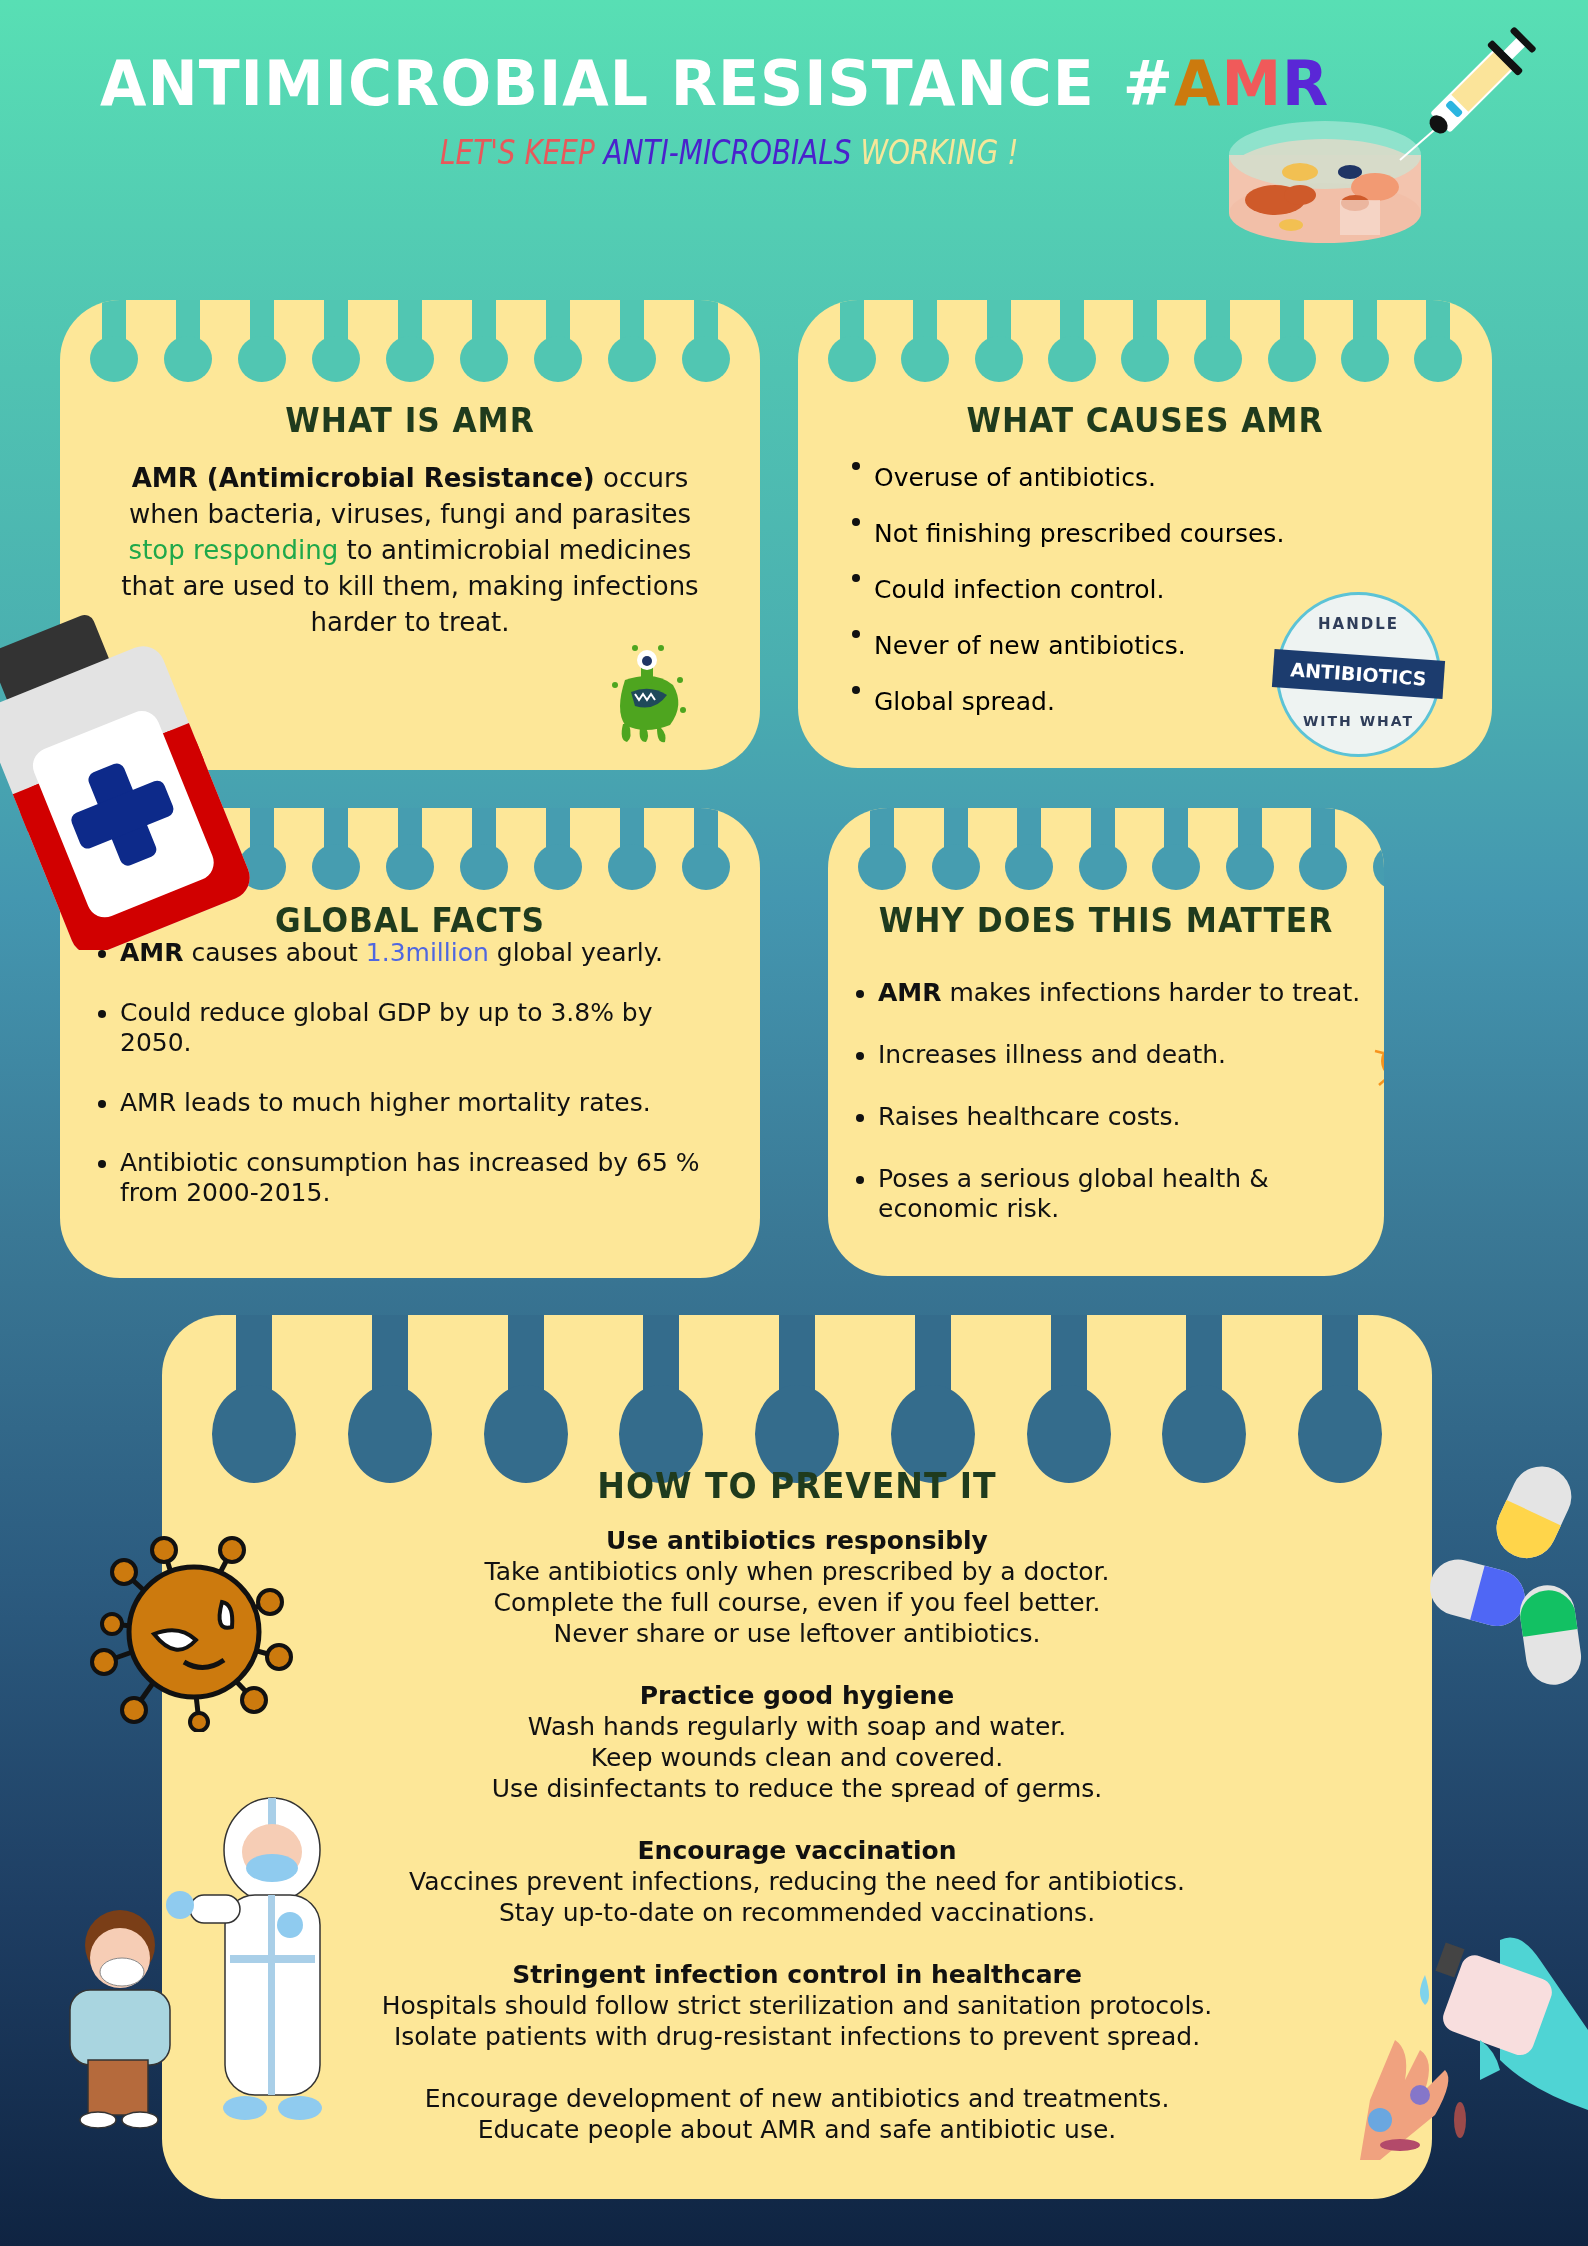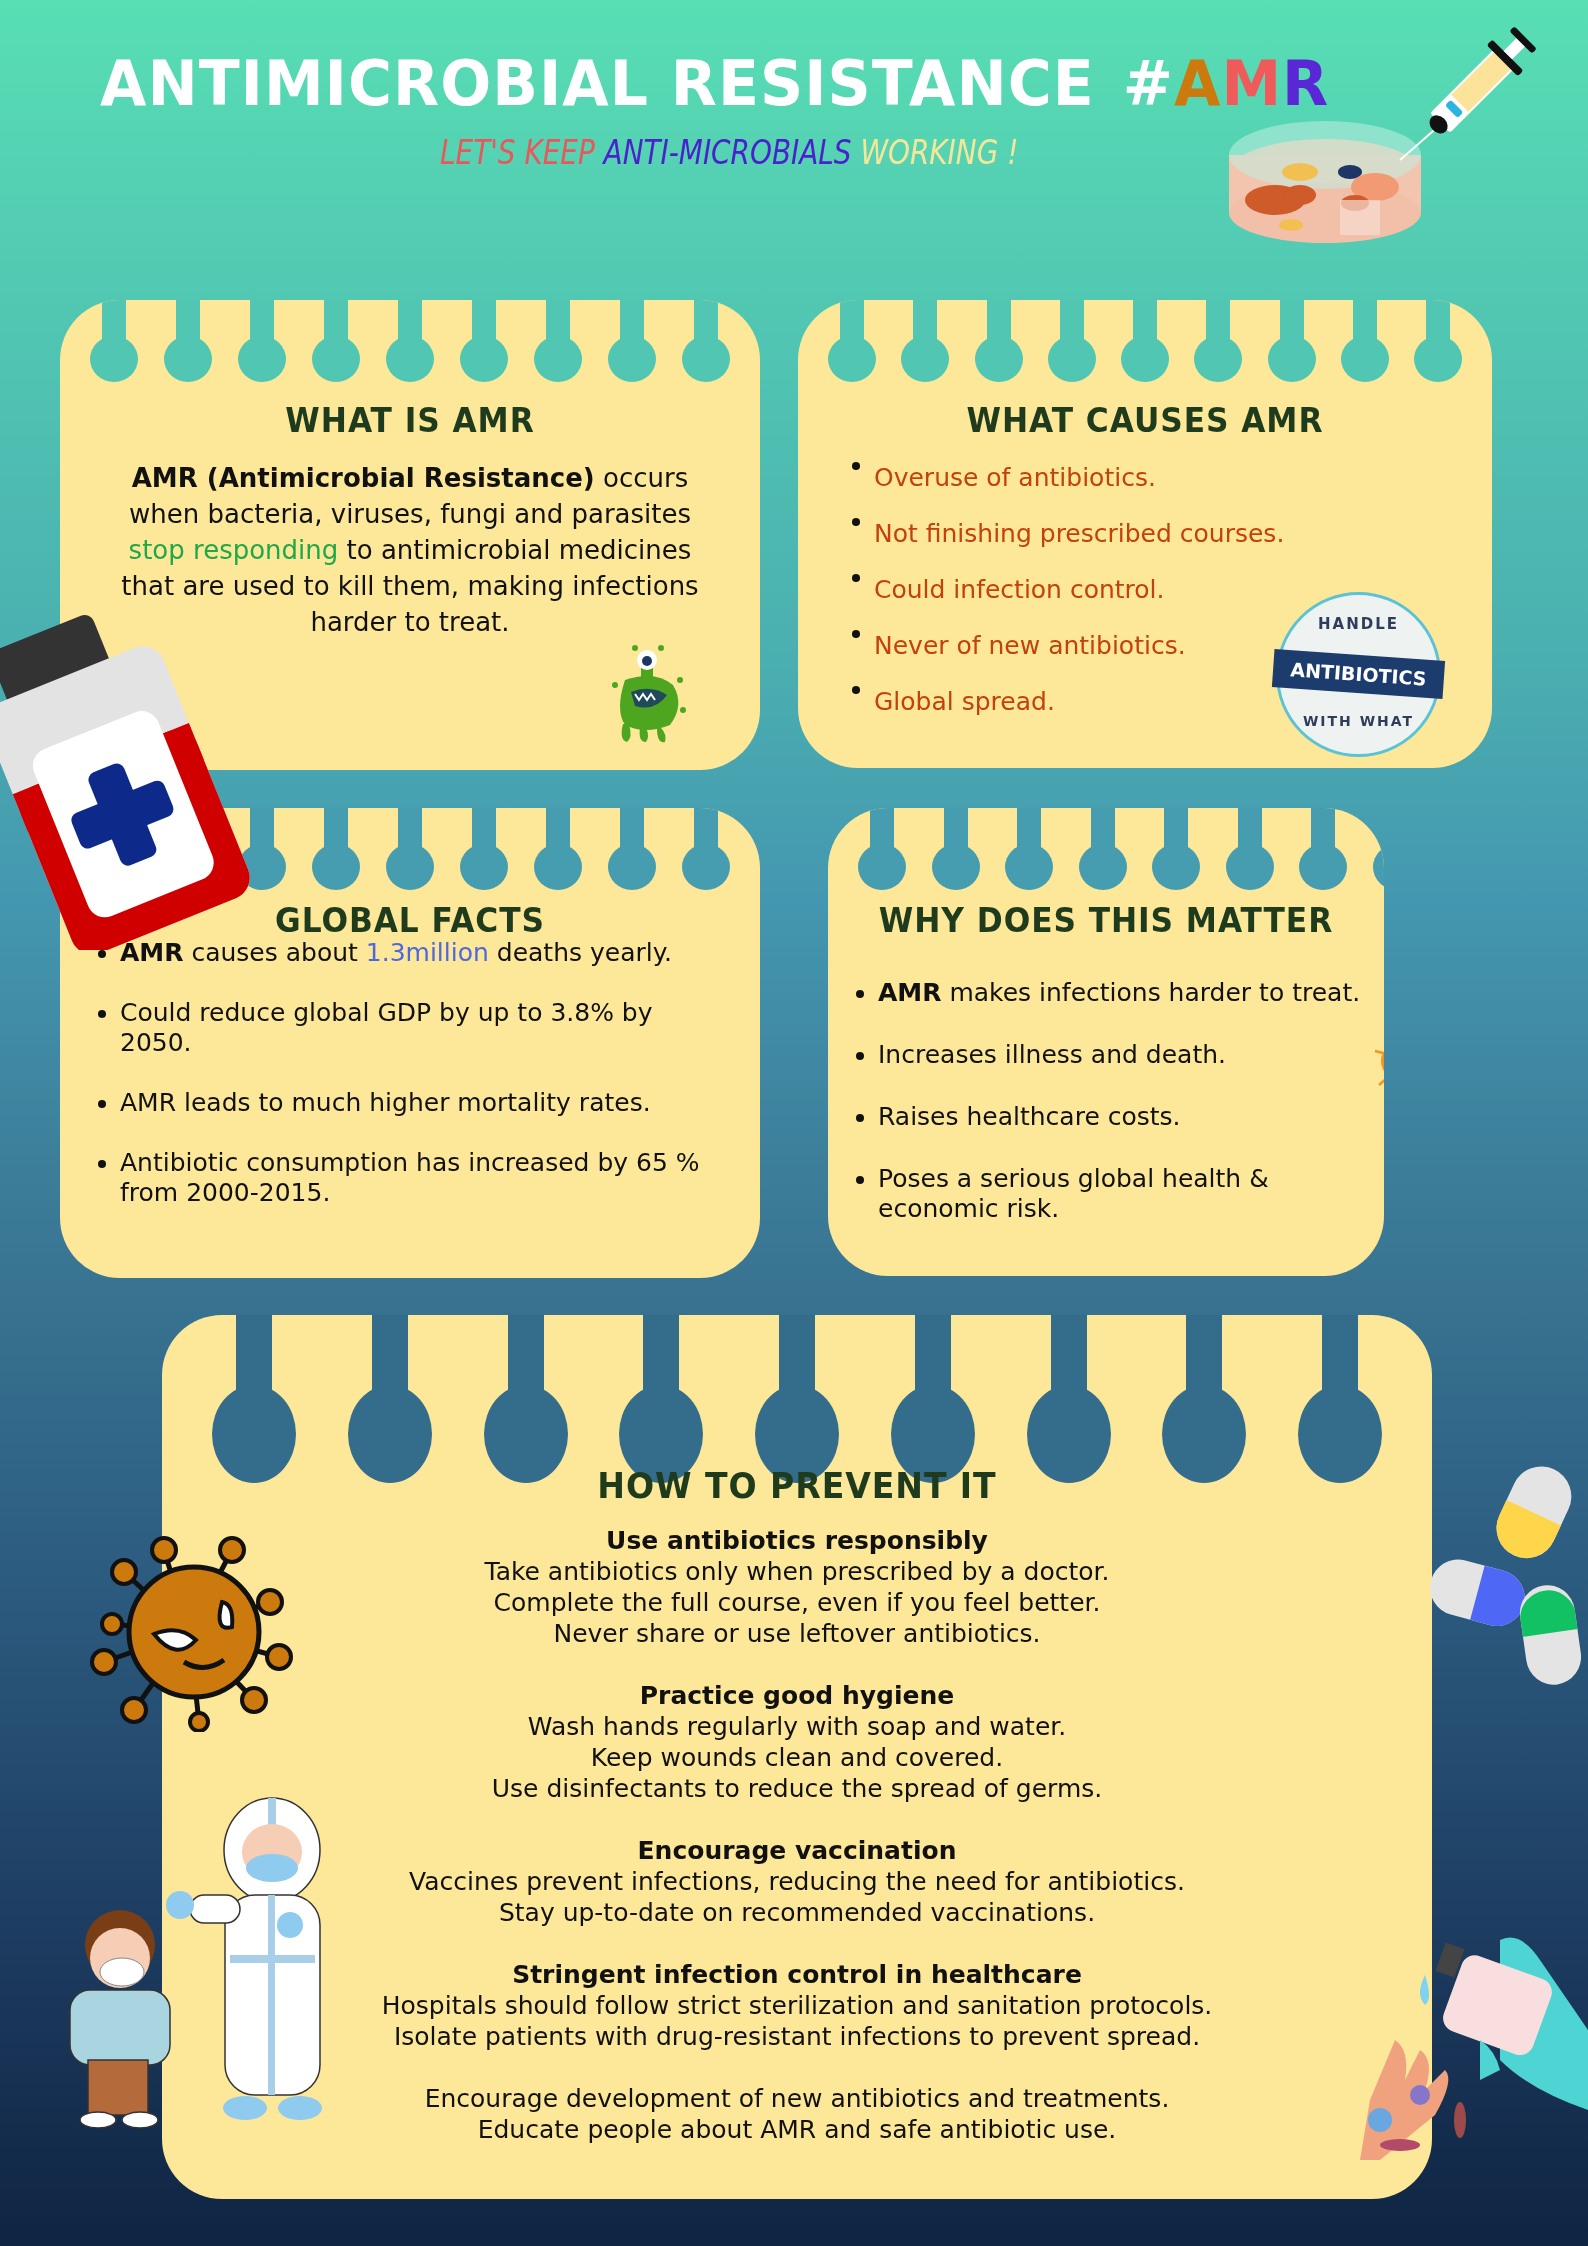--- a/index.html
+++ b/index.html
@@ -64,21 +64,21 @@
 
     
     #card1 { left: 60px; top: 300px; width: 700px; height: 470px; }
     #card1 h2 { position: absolute; top: 100px; left: 0; right: 0; font-size: 34px; }
     #card1 p { position: absolute; top: 160px; left: 60px; right: 60px; text-align: center; font-size: 26px; line-height: 36px; }
 
     
     #card2 { left: 798px; top: 300px; width: 694px; height: 468px; }
     #card2 h2 { position: absolute; top: 100px; left: 0; right: 0; font-size: 34px; }
     #card2 ul { position: absolute; top: 150px; left: 50px; font-size: 25px; line-height: 56px; color: #1f2d1d; }
-    #card2 li { color: #c2410c; }
+    #card2 li { color: #000000; }
 
     
     #card3 { left: 60px; top: 808px; width: 700px; height: 470px; }
     #card3 h2 { position: absolute; top: 92px; left: 0; right: 0; font-size: 34px; padding-left: 0; }
     #card3 ul { position: absolute; top: 130px; left: 34px; right: 30px; font-size: 25px; }
     #card3 li { margin-bottom: 30px; line-height: 30px; }
 
     
     #card4 { left: 828px; top: 808px; width: 556px; height: 468px; }
     #card4 h2 { position: absolute; top: 92px; left: 0; right: 0; font-size: 34px; }
@@ -281,21 +281,21 @@
         <div class="stem" style="width: 24px; height: 44px; background: rgb(70, 157, 176);"></div>
         <div class="hole" style="top: 36px; width: 48px; height: 46px; background: rgb(70, 157, 176);"></div>
       </div>
       <div class="ring" style="left: 622px; width: 48px;">
         <div class="stem" style="width: 24px; height: 44px; background: rgb(70, 157, 176);"></div>
         <div class="hole" style="top: 36px; width: 48px; height: 46px; background: rgb(70, 157, 176);"></div>
       </div>
     </div>
   <h2>GLOBAL FACTS</h2>
   <ul>
-    <li><b>AMR</b><span> causes about </span><span class="blue">1.3million</span><span> deaths yearly.</span></li>
+    <li><b>AMR</b><span> causes about </span><span class="blue">1.3million</span><span> global yearly.</span></li>
     <li>Could reduce global GDP by up to 3.8% by 2050.</li>
     <li>AMR leads to much higher mortality rates.</li>
     <li>Antibiotic consumption has increased by 65 % from 2000-2015.</li>
   </ul>
 </div>
 
 <div class="card" id="card4">
   <div class="rings">
       <div class="ring" style="left: 30px; width: 48px;">
         <div class="stem" style="width: 24px; height: 44px; background: rgb(70, 157, 176);"></div>

